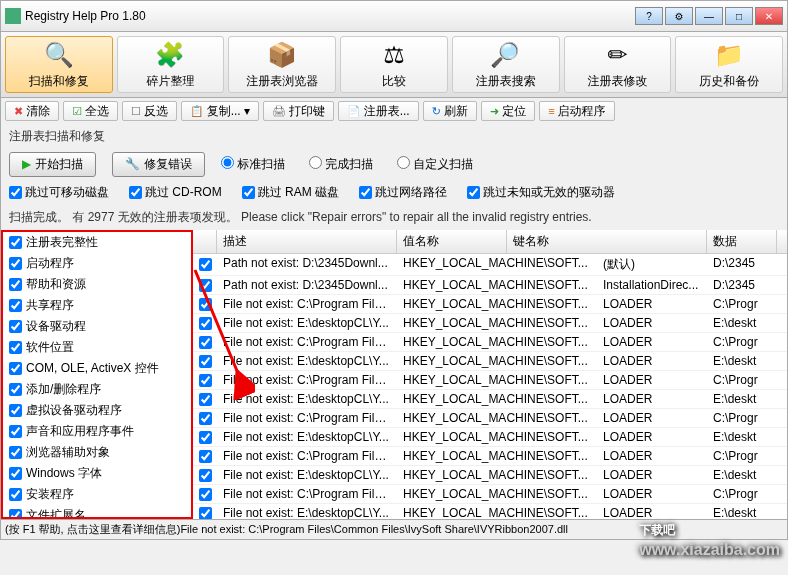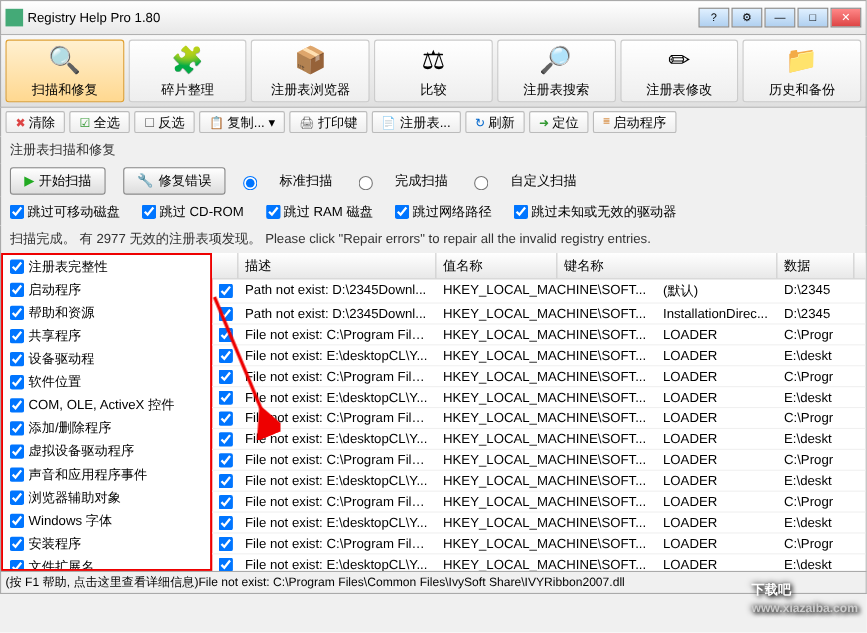--- a/index.html
+++ b/index.html
@@ -13,21 +13,21 @@
 .maintoolbar{height:66px;background:linear-gradient(#f8f8f8,#e0e0e0);border:1px solid #aaa;border-top:none;display:flex;padding:2px}
 .mtbtn{width:108px;border:1px solid #ccc;margin:2px;background:linear-gradient(#fff,#eee);display:flex;flex-direction:column;align-items:center;justify-content:center;gap:2px;border-radius:3px}
 .mtbtn.active{background:linear-gradient(#fff0d0,#ffd890);border-color:#e0a030}
 .mtbtn .icon{width:32px;height:32px;display:flex;align-items:center;justify-content:center;font-size:24px}
 .subtoolbar{height:26px;background:#f0f0f0;border-left:1px solid #aaa;border-right:1px solid #aaa;display:flex;align-items:center;padding:0 4px;gap:4px}
 .stbtn{height:20px;padding:0 8px;border:1px solid #bbb;background:linear-gradient(#fff,#eee);display:flex;align-items:center;gap:3px;border-radius:2px}
 .stbtn .icon{font-size:11px}
 .section-label{padding:4px 8px;background:#f0f0f0;border-left:1px solid #aaa;border-right:1px solid #aaa;color:#333}
 .controlrow{height:30px;background:#f0f0f0;border-left:1px solid #aaa;border-right:1px solid #aaa;display:flex;align-items:center;padding:0 8px;gap:16px}
 .scanbtn{padding:3px 12px;border:1px solid #888;background:linear-gradient(#fff,#ddd);display:flex;align-items:center;gap:4px;border-radius:3px}
-.radio{display:flex;align-items:flex-end;gap:20px}
+.radio{display:flex;align-items:flex-start;gap:3px}
 .radio input{margin:0}
 .checkrow{height:26px;background:#f0f0f0;border-left:1px solid #aaa;border-right:1px solid #aaa;display:flex;align-items:center;padding:0 8px;gap:20px}
 .checkrow label{display:flex;align-items:center;gap:3px}
 .statusline{padding:4px 8px;background:#f0f0f0;border-left:1px solid #aaa;border-right:1px solid #aaa;color:#333}
 .maincontent{display:flex;height:290px;border:1px solid #aaa;border-top:none;background:#fff}
 .leftpanel{width:192px;border:2px solid #e00;overflow-y:auto;overflow-x:auto;background:#fff;position:relative}
 .catitem{padding:2px 6px;display:flex;gap:4px;white-space:nowrap}
 .catitem input{margin:0}
 .rightpanel{flex:1;overflow:auto;position:relative}
 .listheader{display:flex;background:linear-gradient(#fff,#e8e8e8);border-bottom:1px solid #ccc;position:sticky;top:0}
@@ -36,21 +36,21 @@
 .listrow .cell{padding:2px 6px;overflow:hidden;white-space:nowrap;text-overflow:ellipsis}
 .cell.chk{width:24px;display:flex;align-items:center;justify-content:center}
 .col.chk{width:24px}
 .col.desc,.cell.desc{width:180px}
 .col.key,.cell.key{width:200px}
 .col.val,.cell.val{width:110px}
 .col.data,.cell.data{width:70px}
 .statusbar{height:20px;background:#f0f0f0;border:1px solid #aaa;border-top:none;display:flex;align-items:center;padding:0 4px;font-size:11px}
 .arrow{position:absolute;top:260px;left:185px;pointer-events:none;z-index:10}
 .watermark{position:absolute;bottom:16px;right:8px;font-size:26px;font-weight:bold;color:#fff;text-shadow:0 0 6px #000,2px 2px 4px rgba(0,0,0,0.8);z-index:20;font-family:"Microsoft YaHei"}
-.watermark .url{font-size:11px;display:block;text-align:right;color:#ccc}
+.watermark .url{font-size:16px;display:block;text-align:right;color:#ccc}
 </style>
 </head>
 <body>
 
 <div class="titlebar">
   <div class="icon"></div>
   <div class="title">Registry Help Pro 1.80</div>
   <div class="winbtns">
     <div class="winbtn">?</div>
     <div class="winbtn">⚙</div>

